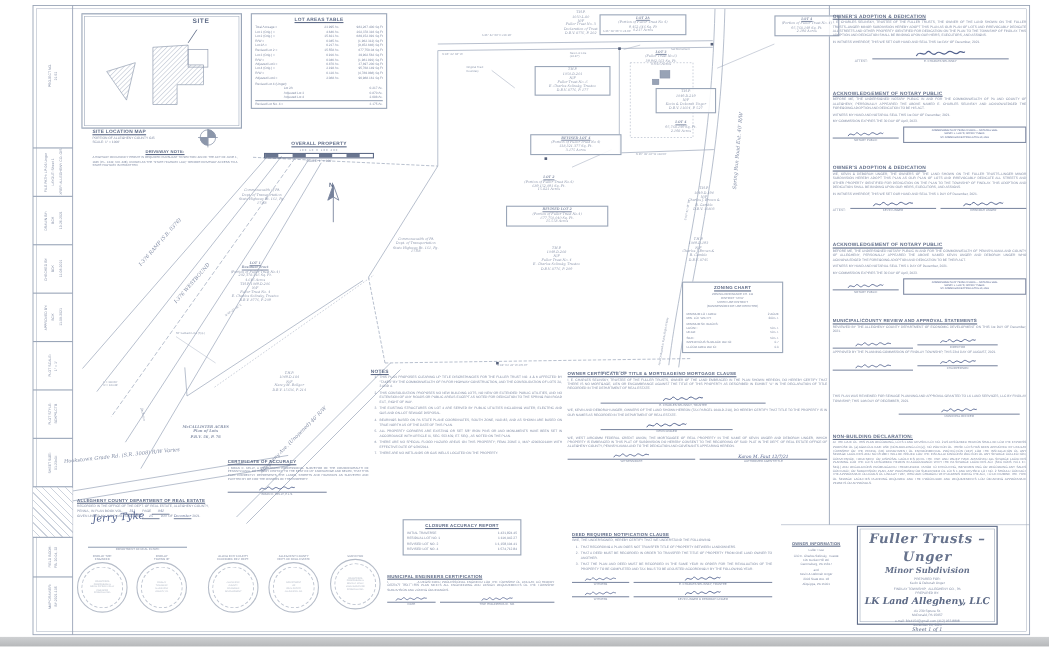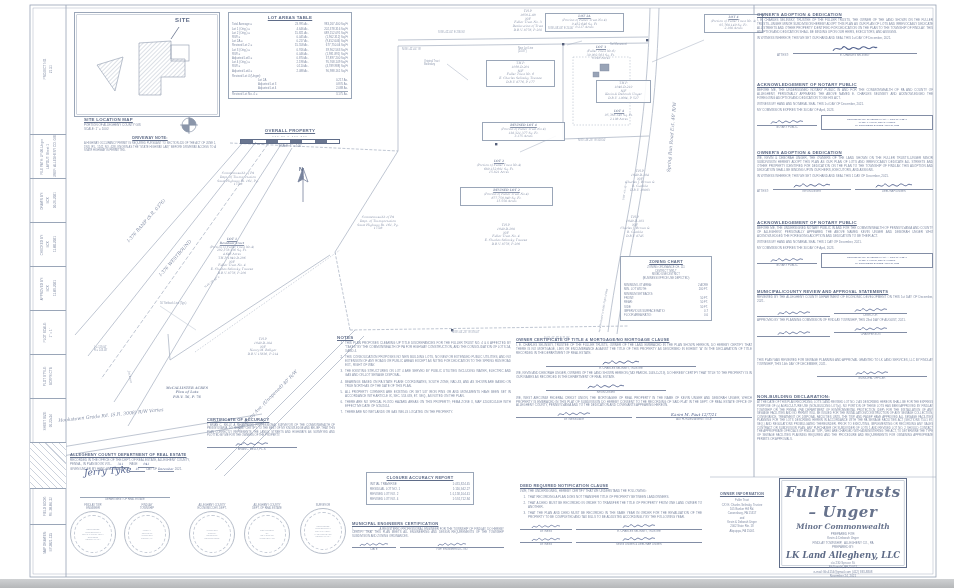--- a/index.html
+++ b/index.html
@@ -45,21 +45,21 @@
   
   .note{display:flex;gap:2px;margin-bottom:2.4px;}
   .note .nn{flex:0 0 6px;text-align:right;}
   .note .nt{flex:1;text-align:justify;}
   
   .sealw{position:absolute;width:64px;text-align:center;z-index:2;}
   .seal{margin:1px auto 0;border:.8px solid #b6bdc9;border-radius:50%;box-shadow:0 0 0 .5px #fff inset, 0 0 0 2.5px transparent;display:flex;flex-direction:column;justify-content:center;color:#b0b7c4;font-size:2px;line-height:1.3;}
   .seal .ring{border:.5px dashed #c3c9d4;border-radius:50%;margin:3px;flex:1;display:flex;flex-direction:column;justify-content:center;}
   .seallbl{font-size:2.6px;color:var(--ink);line-height:1.25;}
   .titleblock{border:.8px solid var(--ink2);box-shadow:0 0 0 1.6px #fff inset,0 0 0 2.1px var(--line) inset;background:#fff;text-align:center;color:var(--ink);}
-  .tb-title{font-family:"DejaVu Serif",serif;font-style:italic;font-weight:700;font-size:15px;color:#66728c;letter-spacing:.6px;}
+  .tb-title{font-family:"DejaVu Serif",serif;font-style:italic;font-weight:700;font-size:12px;color:#66728c;letter-spacing:.6px;}
   .tb-sub{font-family:"DejaVu Serif",serif;font-style:italic;font-weight:700;font-size:7.5px;color:#66728c;}
   .tb-s{font-size:3px;line-height:1.5;}
   .tb-firm{font-family:"DejaVu Serif",serif;font-style:italic;font-weight:700;font-size:8.5px;color:#5d6a86;}
   .tb-sheet{font-family:"DejaVu Serif",serif;font-style:italic;font-size:4.5px;color:#5d6a86;}
   .sitebox{position:absolute;border:.8px solid var(--line);box-shadow:0 0 0 1.5px #fff inset,0 0 0 2px var(--line) inset;z-index:2;background:#fff;}
   .bar{display:flex;border:.5px solid var(--ink2);height:3px;}
   .bar span{flex:1;}
   .bar span:nth-child(odd){background:#6a7690;}
   .gray-strip{position:absolute;left:0;top:579px;width:954px;height:9px;background:linear-gradient(#cfd1d3,#b5b7b9);z-index:3;}
 </style>
@@ -930,21 +930,21 @@
     </div>
   </div>
 
   <div class="sec" style="left:757px;top:394px;width:176px">
     <div class="h">NON-BUILDING DECLARATION:</div>
     <div class="p" style="font-size:2.8px">AT THE DATE OF THIS PLAN RECORDING, LOTS 1 AND REVISED LOT NO. 2 AS DESCRIBED HEREON SHALL BE FOR THE EXPRESS PURPOSE OF (a) AGRI-CULTURE USE (NON-BUILDING LOT(s)).  NO PORTION OF THESE LOTS HAS BEEN APPROVED BY FINDLAY TOWNSHIP OR THE PENNA. (PA) DEPARTMENT OF ENVIRONMENTAL PROTECTION (DEP) FOR THE INSTALLATION OF ANY SEWAGE FACILITIES AND NO PERMIT WILL BE ISSUED FOR THE INSTALLATION/CONSTRUCTION OF ANY SEWAGE COLLECTION, CONVEYANCE, TREATMENT OR DISPOSAL FACILITIES UNTIL THE TWP. AND PADEP HAVE APPROVED ALL SEWAGE FACILITIES PLANNING FOR THE LOTS DESCRIBED HEREIN IN ACCORDANCE WITH THE PA SEWAGE FACILITIES ACT (SECTIONS 750.1 ET. SEQ.) AND REGULATIONS PROMULGATED THEREUNDER.  PRIOR TO EXECUTING, IMPLEMENTING OR RECORDING ANY SALES CONTRACT OR SUBDIVISION PLAN, ANY PURCHASER OR SUBDIVIDER OF LOTS 1 AND REVISED LOT NO. 2 SHOULD CONTACT THE APPROPRIATE OFFICIALS OF FINDLAY TWP., WHO ARE CHARGED WITH ADMINISTERING THE ACT, TO DETERMINE THE TYPE OF SEWAGE FACILITIES PLANNING REQUIRED AND THE PROCEDURE AND REQUIREMENTS FOR OBTAINING APPROPRIATE PERMITS OR APPROVALS.</div>
   </div>
 
   <div class="sec titleblock" style="left:779px;top:478px;width:128px;height:90px;padding:4px 3px;box-sizing:border-box">
     <div class="tb-title">Fuller Trusts – Unger</div>
-    <div class="tb-sub">Minor Commonwealth</div>
+    <div class="tb-sub">Minor Subdivision</div>
     <div class="tb-s">PREPARED FOR:</div>
     <div class="tb-s">Kevin &amp; Deborah Unger</div>
     <div class="tb-s">
       <span>FINDLAY TOWNSHIP,</span>&nbsp;&nbsp;<span>ALLEGHENY CO., PA</span>
     </div>
     <div class="tb-s">PREPARED BY:</div>
     <div class="tb-firm">LK Land Allegheny, LLC</div>
     <div class="tb-s">c/o 230 Spruce St.</div>
     <div class="tb-s">McDonald, PA  15057</div>
     <div class="tb-s"><span>e-mail:</span> <span>lkls4154@gmail.com   (412) 933-8808</span></div>

